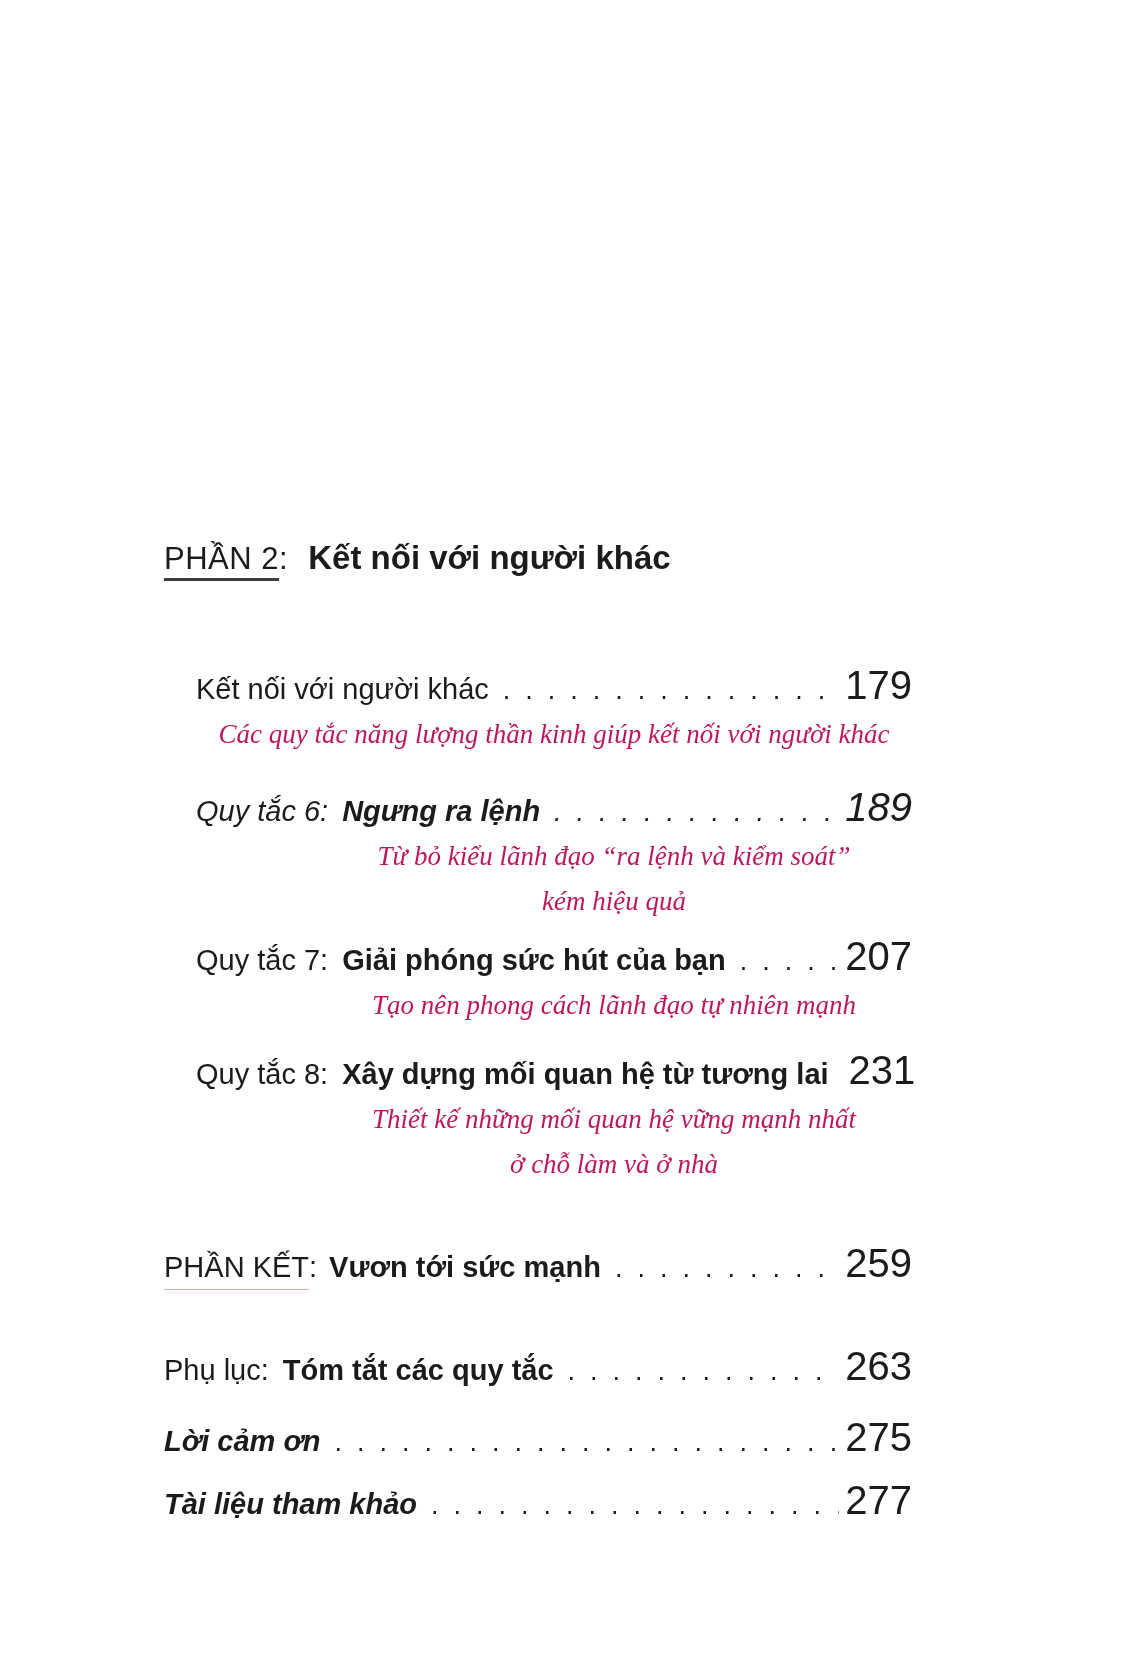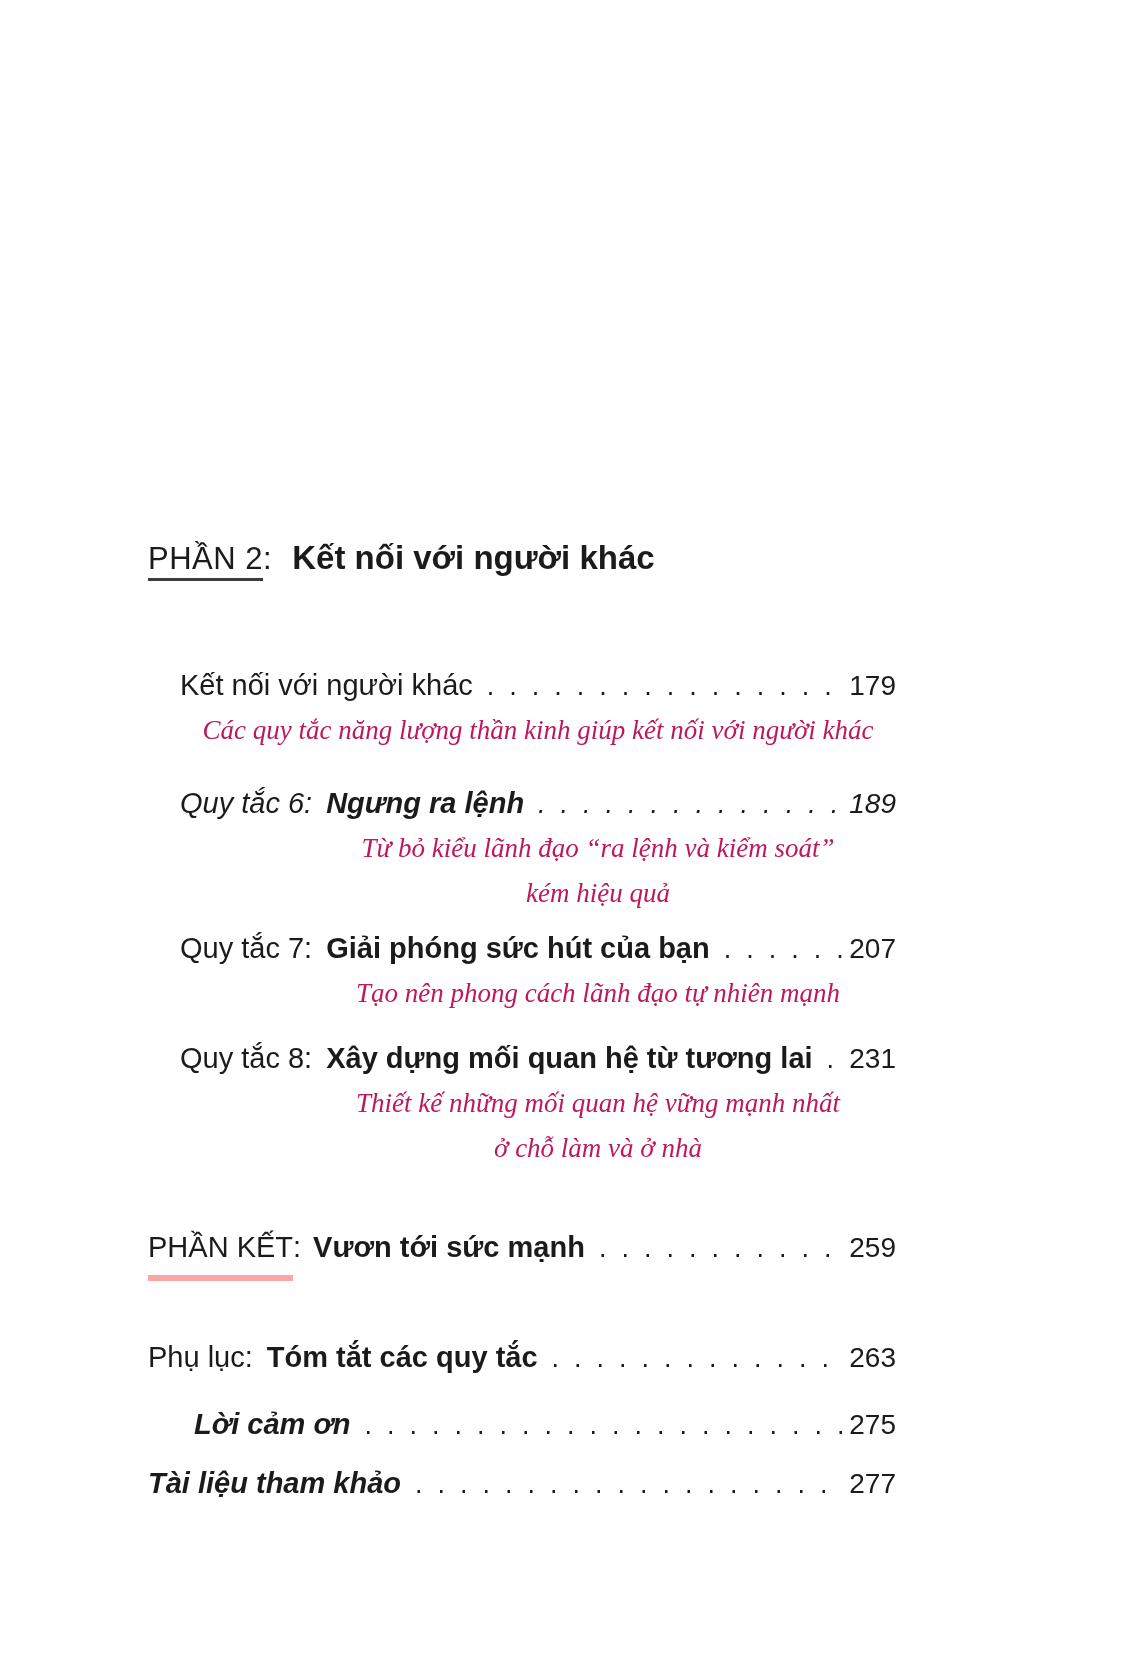--- a/index.html
+++ b/index.html
@@ -6,67 +6,67 @@
   html, body { background: #ffffff; }
   body {
     width: 1126px; height: 1662px;
     position: relative;
     font-family: "Liberation Sans", sans-serif;
     color: #1b1b1b;
     overflow: hidden;
   }
   .toc {
     position: absolute;
-    left: 148px; top: 536px;
+    left: 164px; top: 536px;
     width: 748px;
   }
   
   .part-header { font-size: 31px; line-height: 44px; white-space: nowrap; }
   .part-label {
     font-weight: 400; letter-spacing: 0.5px;
     border-bottom: 3px solid #3c3c3c; padding-bottom: 2px;
   }
   .part-colon { font-weight: 400; }
   .part-title { font-weight: 700; font-size: 33px; margin-left: 12px; }
   
   .row { display: flex; align-items: baseline; font-size: 29px; line-height: 40px; }
   .row .label { font-weight: 400; margin-right: 14px; white-space: nowrap; }
   .row .title { font-weight: 700; white-space: nowrap; }
   .row.plain .title { font-weight: 400; }
   .dots {
     flex: 1; min-width: 0; overflow: hidden; white-space: nowrap;
     margin: 0 6px 0 14px; font-size: 27px; letter-spacing: 15px; color: #1b1b1b;
   }
   .dots::after { content: "........................................................"; }
-  .pagenum { flex: none; font-size: 28px; font-weight: 400; }
+  .pagenum { flex: none; font-size: 40px; font-weight: 400; }
   
   .sub {
     font-family: Liberation Serif, serif;
     font-style: italic;
     font-size: 27px; line-height: 45px;
     color: #be185d;
     white-space: nowrap;
     text-align: center;
   }
   .ind1 { padding-left: 32px; }          
   .ind2 { padding-left: 152px; }         
   
   .m-entry1 { margin-top: 84px; }
   .m-sub1   { margin-top: 2px; }
   .m-rule6  { margin-top: 30px; font-style: italic; }
   .m-rule7  { margin-top: 12px; }
   .m-rule8  { margin-top: 22px; }
   .m-close  { margin-top: 56px; }
   .m-appx   { margin-top: 56px; }
-  .m-ack    { margin-top: 26px; margin-left: 46px; }
+  .m-ack    { margin-top: 26px; }
   .m-ref    { margin-top: 18px; }
   
   .close-label {
     font-weight: 400;
-    border-bottom: 6px solid #fca5a5; padding-bottom: 8px;
+    border-bottom: 1px solid #fca5a5; padding-bottom: 2px;
   }
   .close-colon { font-weight: 400; margin-right: 12px; }
   .italic-sans { font-style: italic; font-weight: 700; }
 </style>
 </head>
 <body>
 
 <div class="toc">
 
   <div class="part-header">

